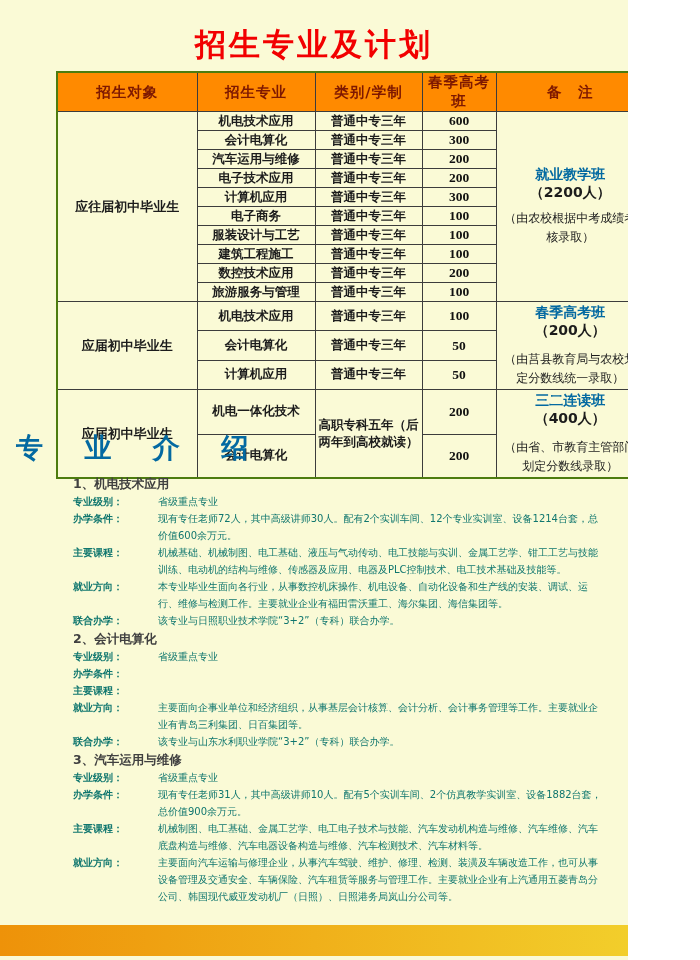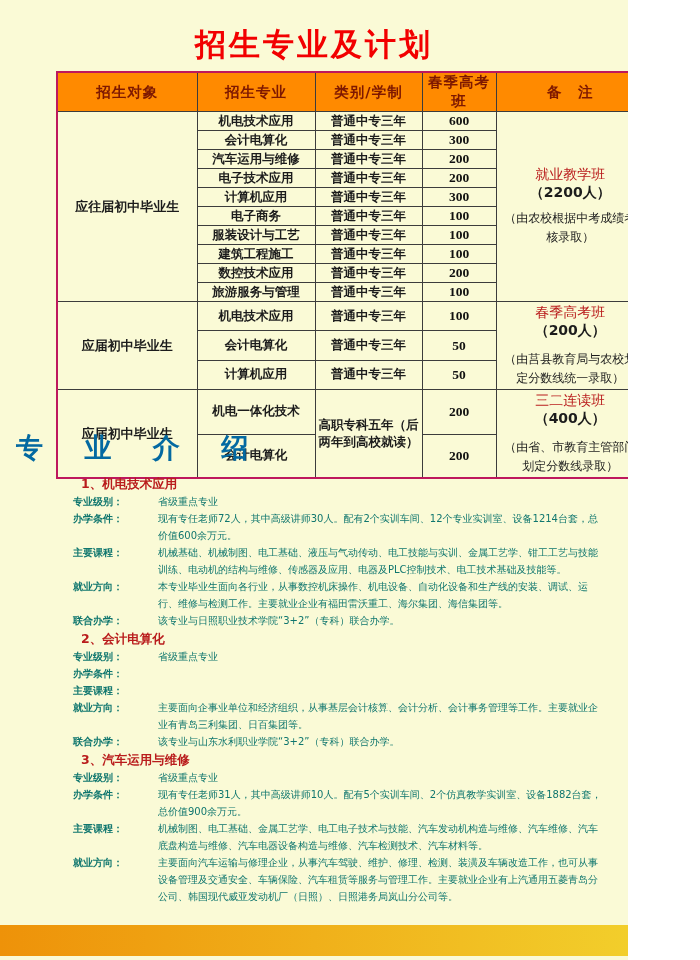--- a/index.html
+++ b/index.html
@@ -9,48 +9,48 @@
     background:#FAFAD6; overflow:hidden;
   }
   .title1 {
     position:absolute; top:24px; left:0; width:100%;
     text-align:center; font-size:31px; font-weight:bold;
     color:#F20000; letter-spacing:3px;
   }
   .table-wrap { position:absolute; top:71px; left:56px; }
   table.enroll {
     border-collapse:collapse; table-layout:fixed; width:588px;
-    border:2px solid #be185d;
+    border:2px solid #4d7c0f;
   }
   table.enroll td, table.enroll th { border:1px solid #3c3c3c; text-align:center; vertical-align:middle; overflow:hidden; }
   table.enroll th {
     background:#FF8A00; color:#7E1800; font-size:14.5px; font-weight:bold;
     height:22px; letter-spacing:1px;
   }
   tr.g1 td { height:19px; }
   tr.g2 td { height:22px; }
   tr.g3 td { height:32px; }
   td.audience { font-size:13px; font-weight:bold; color:#1c1c1c;margin-top:18px; }
   td.major { font-size:12.5px; font-weight:bold; color:#1c1c1c; }
   td.mtype { font-size:12.5px; font-weight:bold; color:#1c1c1c; }
   td.plan { font-family:"Liberation Serif","DejaVu Serif",serif; font-size:13.5px; font-weight:600; color:#111; }
   td.remark { padding:2px 4px; }
-  .rtitle { font-size:14px; font-weight:normal; color:#b91c1c;text-align:center; }
+  .rtitle { font-size:14px; font-weight:bold; color:#0369a1;text-align:center; }
   .rcount { font-size:14px; font-weight:bold; color:#1c1c1c; }
   .rnote  { font-size:12px; color:#1c1c1c; line-height:1.55; margin-top:7px; }
   .g2 .rnote, .g3 .rnote { margin-top:10px; }
   .title2 {
     position:absolute; top:430px; left:0; width:100%;
     text-align:left; font-size:27px; font-weight:bold;
     color:#0369a1; letter-spacing:16px; text-indent:16px;
   }
   .sections { position:absolute; top:474px; left:73px; right:12px; }
   .sec-heading {
-    color:#b91c1c; font-weight:bold; font-size:12.5px;
-    line-height:17px; margin:1px 8px;
+    color:#404040; font-weight:bold; font-size:12.5px;
+    line-height:17px; margin:1px 0;
   }
   .para { display:flex; line-height:17px; font-size:10px; color:#0f766e; }
   .plabel { flex:0 0 62px; font-weight:bold; white-space:nowrap; }
   .ptext { flex:1; padding-right:14px;margin-left:23px; }
   .bottom-bar {
     position:absolute; left:0; right:0; top:925px; height:31px;
     background:linear-gradient(to right,#EE9209,#F2CE2B);
   }
 </style>
 </head>

